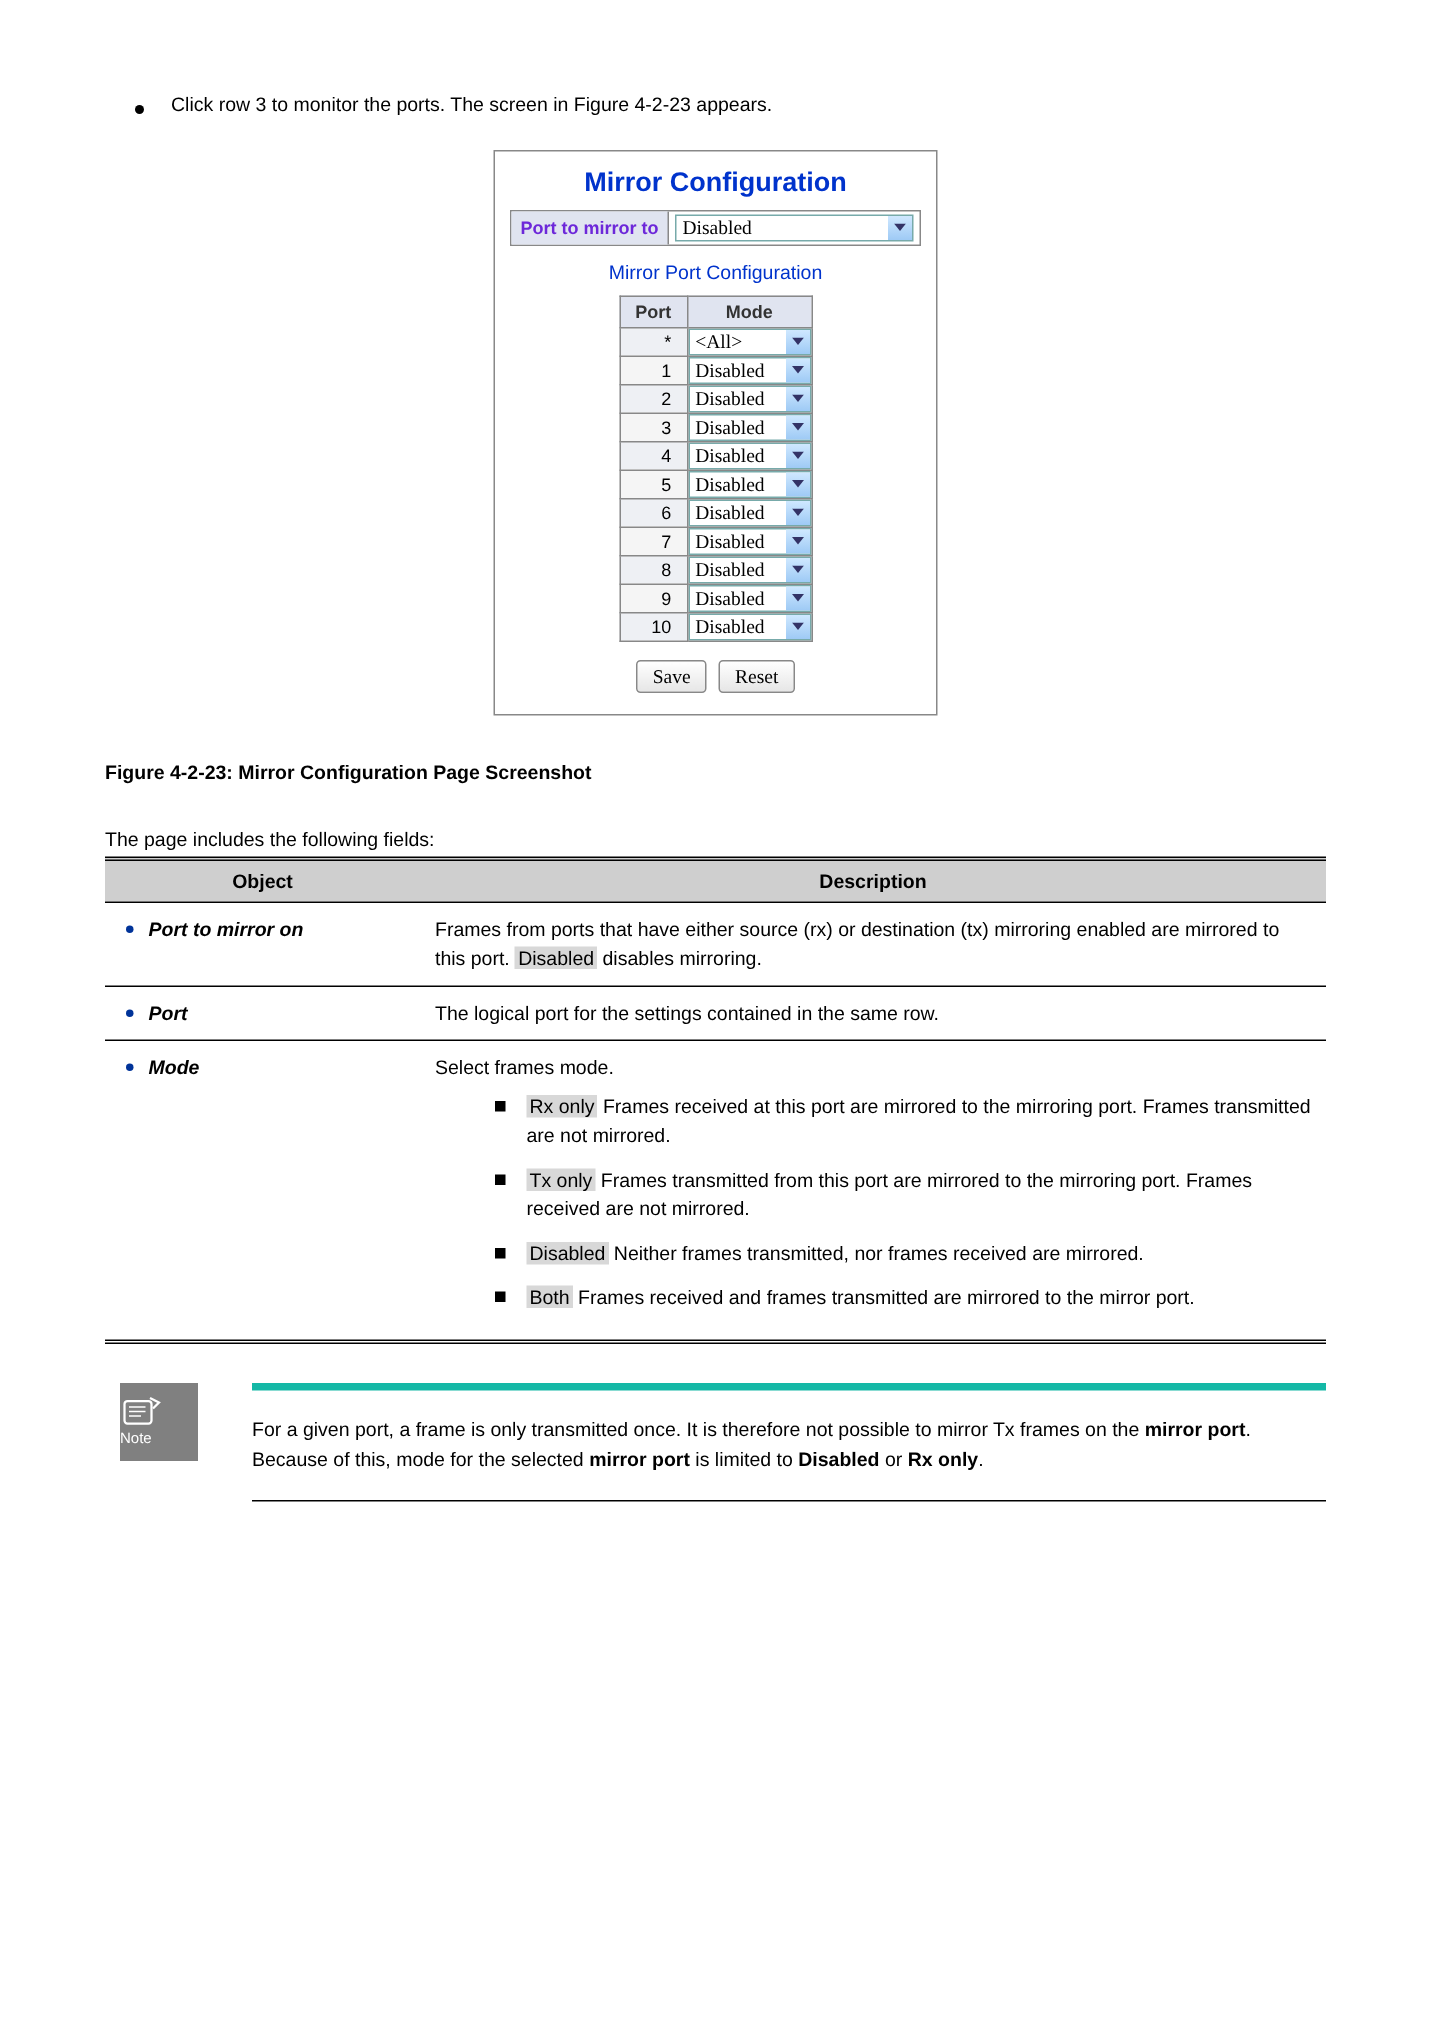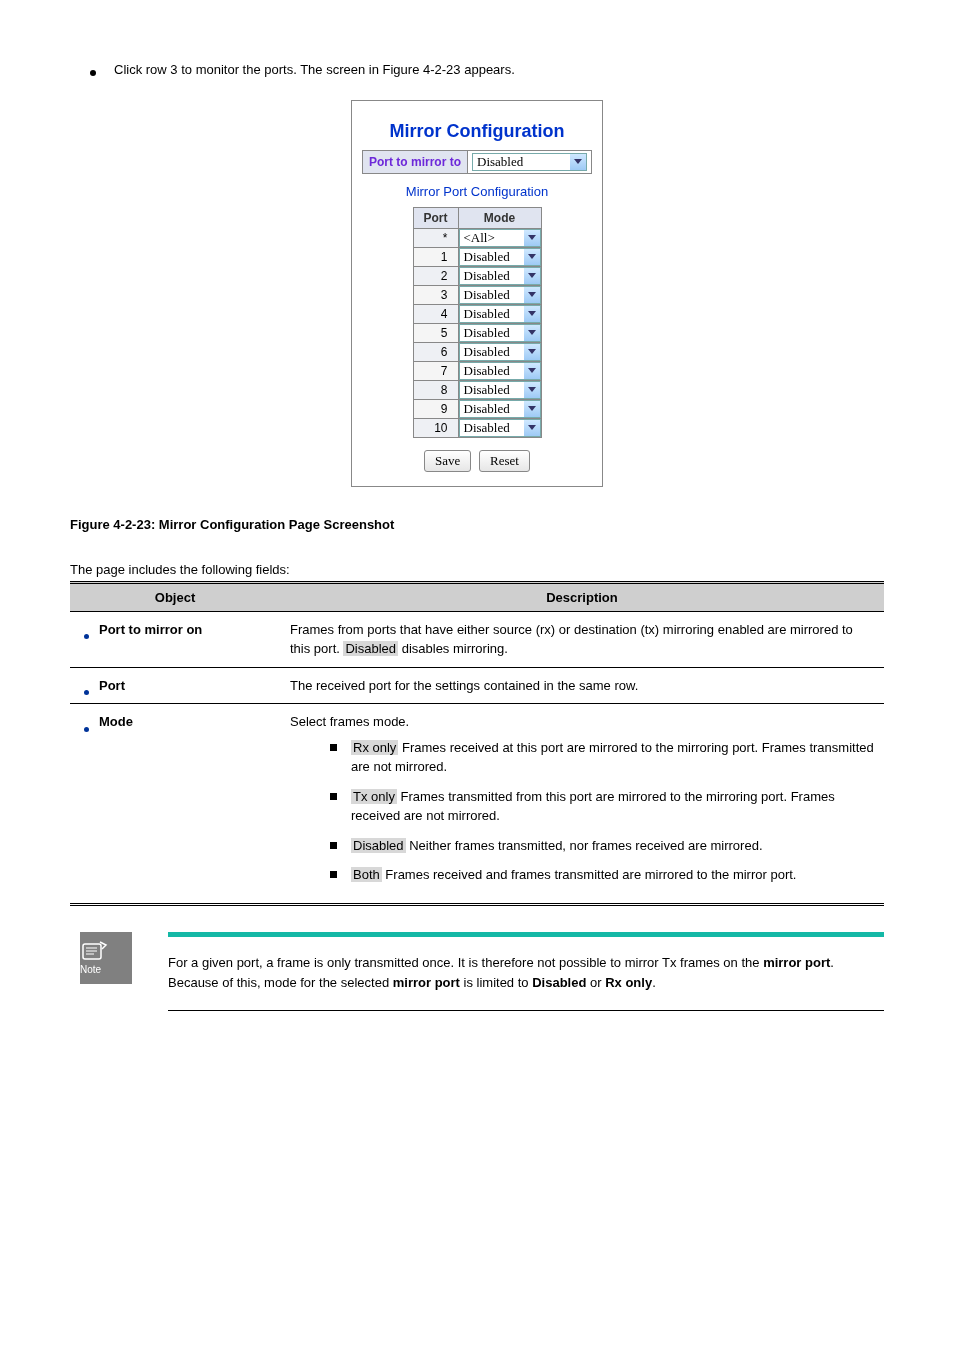--- a/index.html
+++ b/index.html
@@ -29,25 +29,25 @@
     border-radius: 50%;
     margin-top: 6px;
     margin-right: 18px;
     flex-shrink: 0;
   }
   .intro-text {
     font-size: 13px;
     line-height: 1.5;
   }
   .config-panel {
-    width: 252px;
+    width: 296px;
     margin: 15px auto 30px auto;
     border: 1px solid #888;
     background: #fff;
-    padding: 20px 10px 14px 10px;
+    padding: 10px 10px 14px 10px;
     box-sizing: border-box;
   }
   .config-title {
     font-family: Arial, sans-serif;
     font-size: 18px;
     font-weight: bold;
     color: #0033cc;
     text-align: center;
     margin-bottom: 8px;
   }
@@ -165,21 +165,22 @@
     vertical-align: top;
     padding: 8px 10px;
     font-size: 13px;
     line-height: 1.5;
   }
   .desc-table td.obj-cell {
     width: 190px;
   }
   .obj-bullet {
     display: flex;
-    align-items: flex-end;
+    align-items: flex-start;
+    font-style: italic;
   }
   .obj-bullet .dot {
     width: 5px; height:5px; background:#003399; border-radius:50%;
     margin:7px 10px 0 4px; flex-shrink:0;
   }
   .obj-bullet .label {
     font-weight: bold;
   }
   .inner-list {
     list-style: none;
@@ -442,21 +443,21 @@
           <span>Frames from ports that have either source (rx) or destination (tx) mirroring enabled are mirrored to this port. </span><span class="hl">Disabled</span><span> disables mirroring.</span>
         </td>
       </tr>
       <tr>
         <td class="obj-cell">
           <div class="obj-bullet">
             <div class="dot"></div>
             <div class="label">Port</div>
           </div>
         </td>
-        <td>The received port for the settings contained in the same row.</td>
+        <td>The logical port for the settings contained in the same row.</td>
       </tr>
       <tr>
         <td class="obj-cell">
           <div class="obj-bullet">
             <div class="dot"></div>
             <div class="label">Mode</div>
           </div>
         </td>
         <td>
           <span>Select frames mode.</span>

